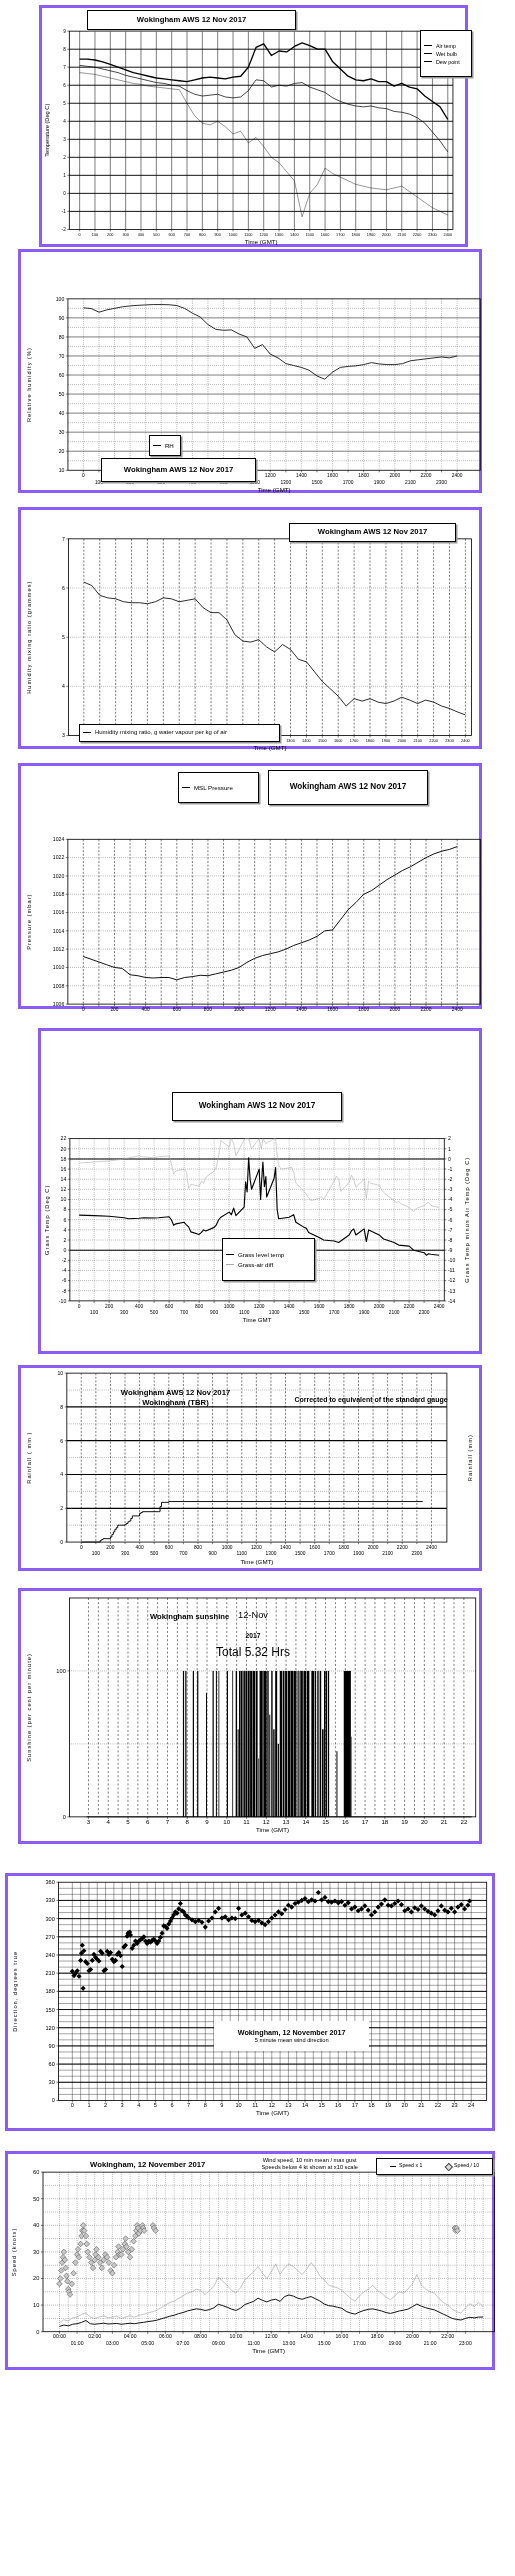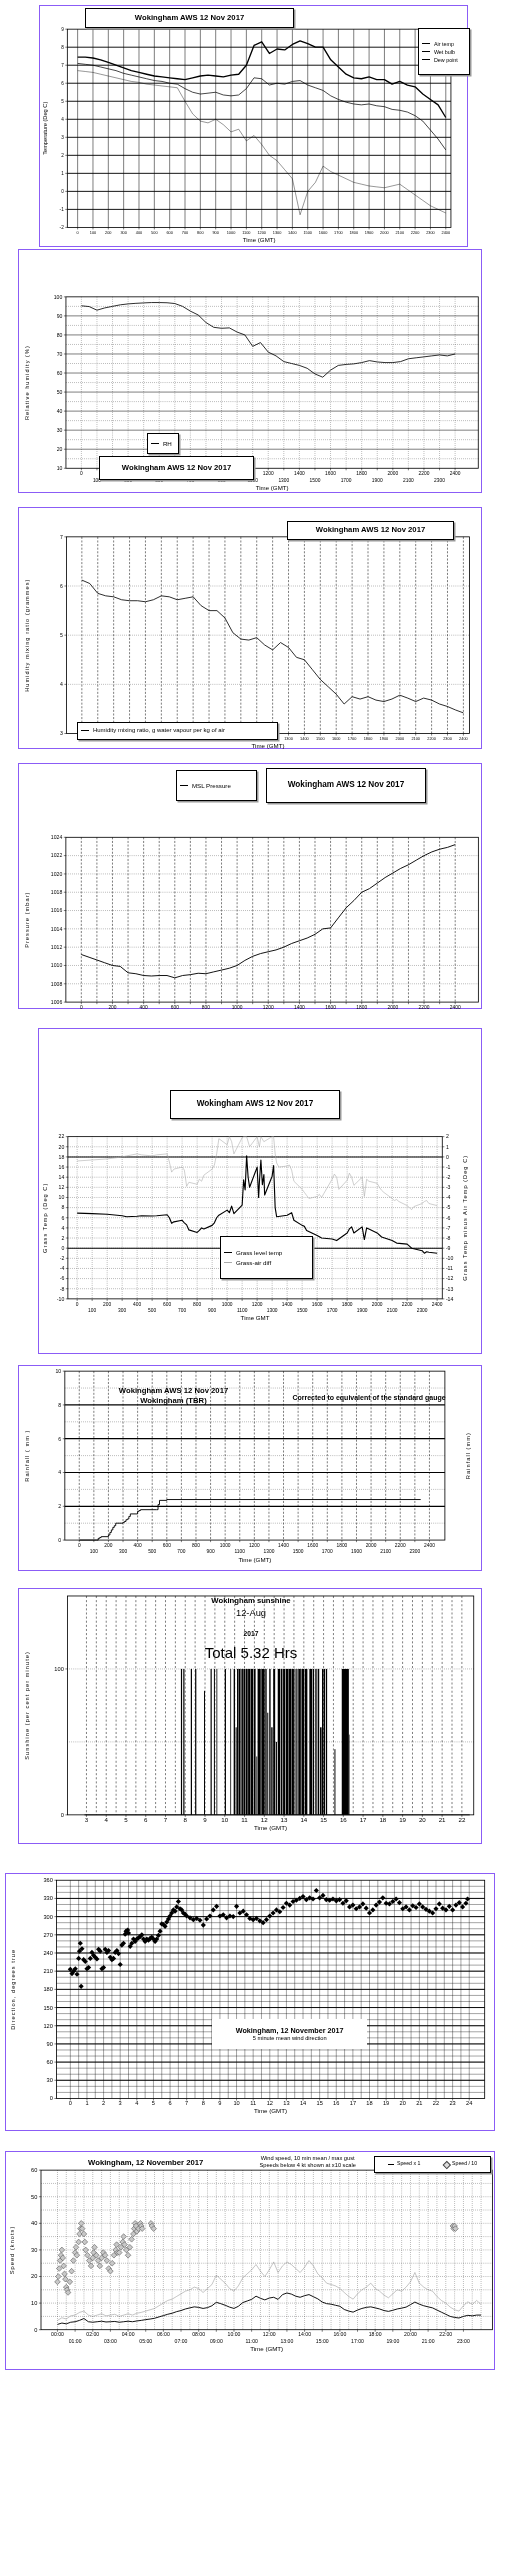--- a/index.html
+++ b/index.html
@@ -1,18 +1,18 @@
 <!DOCTYPE html>
 <html style="font-size:8.2px"><head>
 <meta charset="utf-8">
 <style>
   html,body{margin:0;padding:0;background:#fff;}
   #page{position:relative;width:515px;height:2576px;background:#fff;overflow:hidden;
         font-family:"Liberation Sans", sans-serif;color:#000;}
-  .panel{position:absolute;border:1px solid #8b5cf6;background:#fff;box-sizing:border-box;}
+  .panel{position:absolute;border:3px solid #8b5cf6;background:#fff;box-sizing:border-box;}
   .panel svg{position:absolute;left:0;top:0;}
   .fbox{position:absolute;background:#fff;border:0.5px solid #000;box-shadow:1.5px 1.5px 0 #999;
         box-sizing:border-box;display:flex;flex-direction:column;justify-content:center;
         padding:1px 3.1px;z-index:5;}
   .fbox.noborder{border:none;box-shadow:none;}
   .fbox .trow{text-align:center;line-height:1.25;}
   .fbox .lrow{display:flex;align-items:center;gap:3.6px;line-height:1.5;}
   .mline{display:inline-block;width:8.2px;flex:0 0 8.2px;}
   .mdiamond{display:inline-block;width:3.6px;height:3.6px;flex:0 0 3.6px;transform:rotate(45deg);
             background:#ddd;border:0.5px solid #444;}
@@ -993,31 +993,31 @@
           <rect x="592.1884210526316" y="154.66666666666666" width="2.302105263157955" height="283.33333333333337" fill="#000"></rect>
           <rect x="596.0252631578946" y="154.66666666666666" width="2.302105263157955" height="283.33333333333337" fill="#000"></rect>
           <rect x="612.5236842105264" y="310.5" width="1.9184210526314018" height="127.5" fill="#000"></rect>
           <rect x="626.72" y="154.66666666666666" width="13.812631578947276" height="283.33333333333337" fill="#000"></rect>
           <rect x="640.5326315789473" y="282.16666666666663" width="1.2" height="155.83333333333337" fill="#000"></rect>
         </g>
         <g>
           <polyline points="127.2,438.0 875.3,438.0" fill="none" stroke="#000" stroke-width="1.6" stroke-linejoin="round"></polyline>
         </g>
       </svg>
-      <div class="anno" style="left: 129px; top: 7px; width: 206px; text-align: center;">
+      <div class="anno" style="left: 129px; top: 21px; width: 206px; ">
         <div style="font-size: 7.7px; font-weight: bold;">Wokingham sunshine</div>
       </div>
       <div class="anno" style="left: 129px; top: 17.5px; width: 206px; text-align: center;">
-        <div style="font-size: 9.3px;">12-Aug</div>
+        <div style="font-size: 9.3px;">12-Nov</div>
       </div>
       <div class="anno" style="left: 129px; top: 41px; width: 206px; text-align: center;">
         <div style="font-size: 6.7px; font-weight: bold;">2017</div>
       </div>
       <div class="anno" style="left: 129px; top: 54px; width: 206px; text-align: center;">
-        <div style="font-size: 15px;">Total 5.32 Hrs</div>
+        <div style="font-size: 12px;">Total 5.32 Hrs</div>
       </div>
     </div>
     <div class="panel" style="left: 5.2px; top: 1873px; width: 490px; height: 258px;">
       <svg width="490" height="258" viewBox="0 0 952 501">
         <g>
           <line x1="125" y1="12" x2="125" y2="436" stroke="#000" stroke-width="0.7"></line>
           <line x1="141.14583333333334" y1="12" x2="141.14583333333334" y2="436" stroke="#000" stroke-width="0.7"></line>
           <line x1="157.29166666666666" y1="12" x2="157.29166666666666" y2="436" stroke="#000" stroke-width="0.7"></line>
           <line x1="173.4375" y1="12" x2="173.4375" y2="436" stroke="#000" stroke-width="0.7"></line>
           <line x1="189.58333333333331" y1="12" x2="189.58333333333331" y2="436" stroke="#000" stroke-width="0.7"></line>

